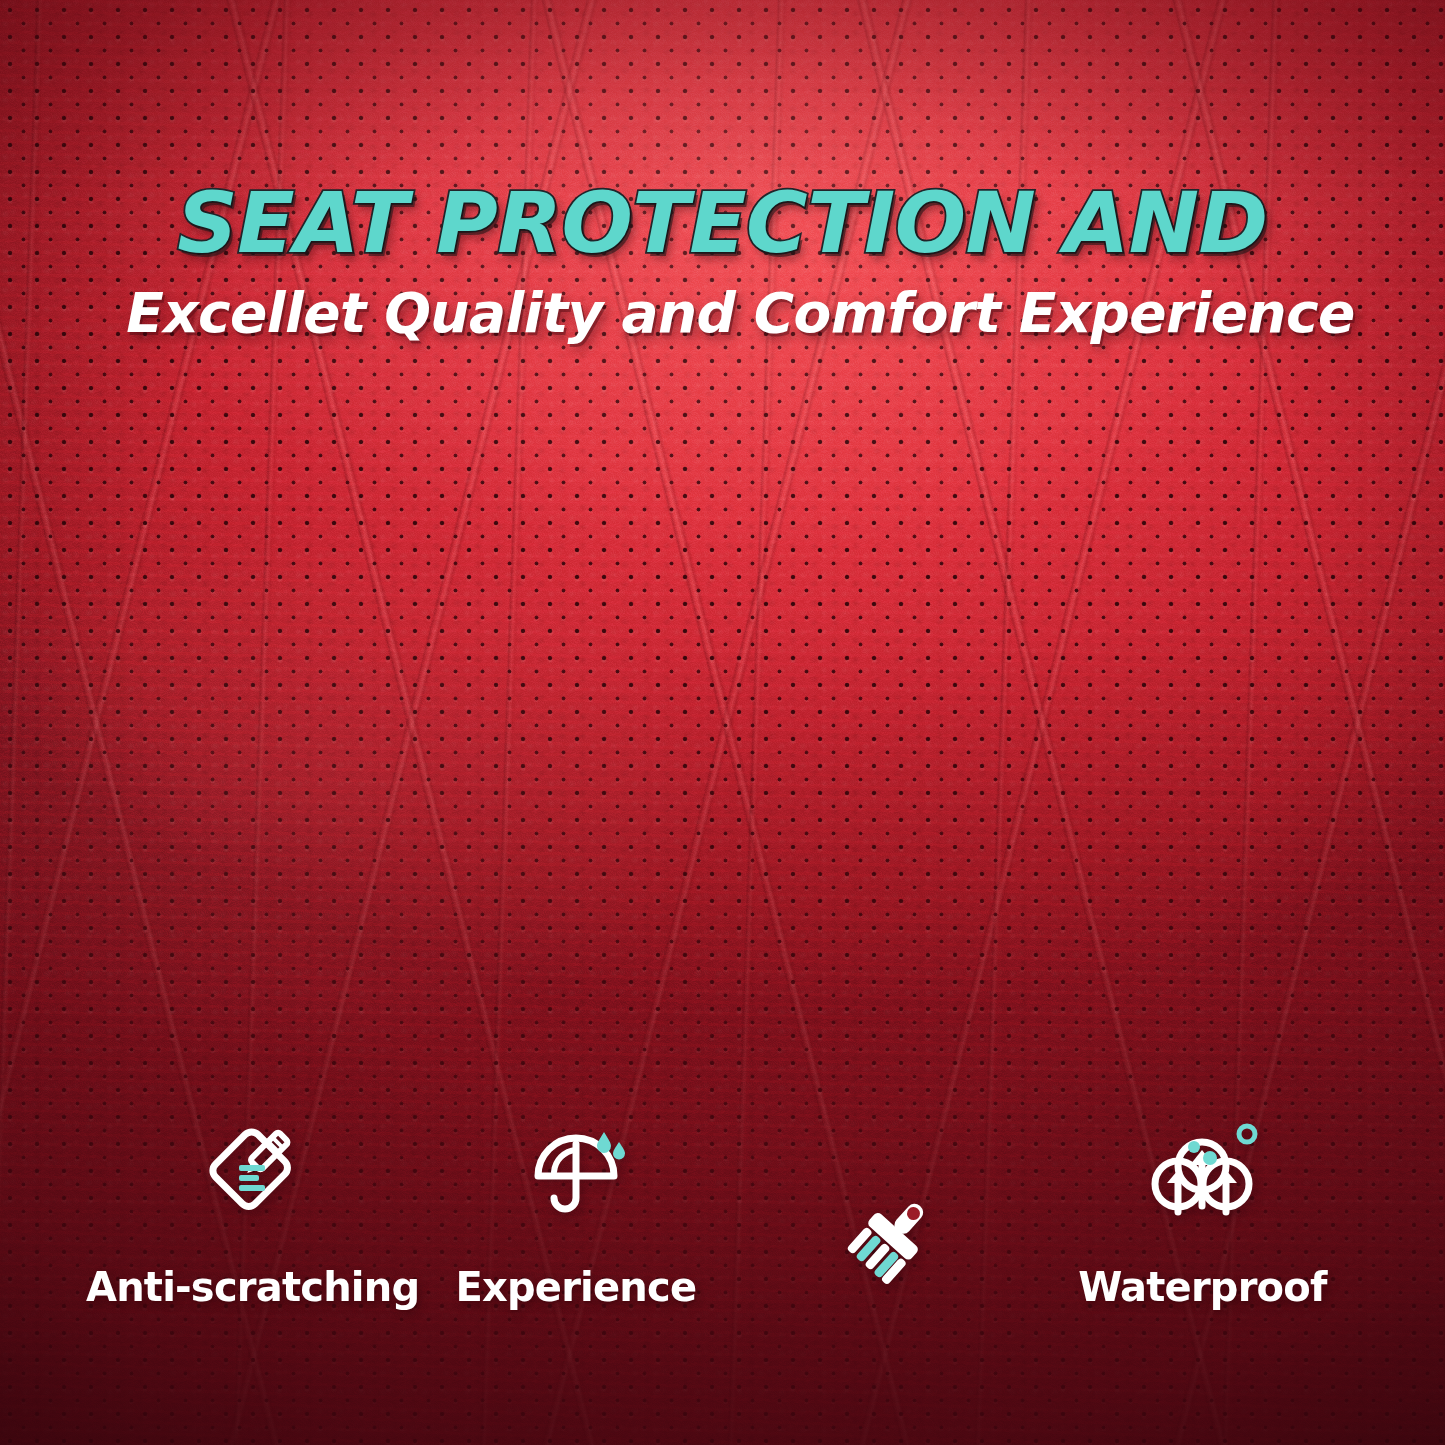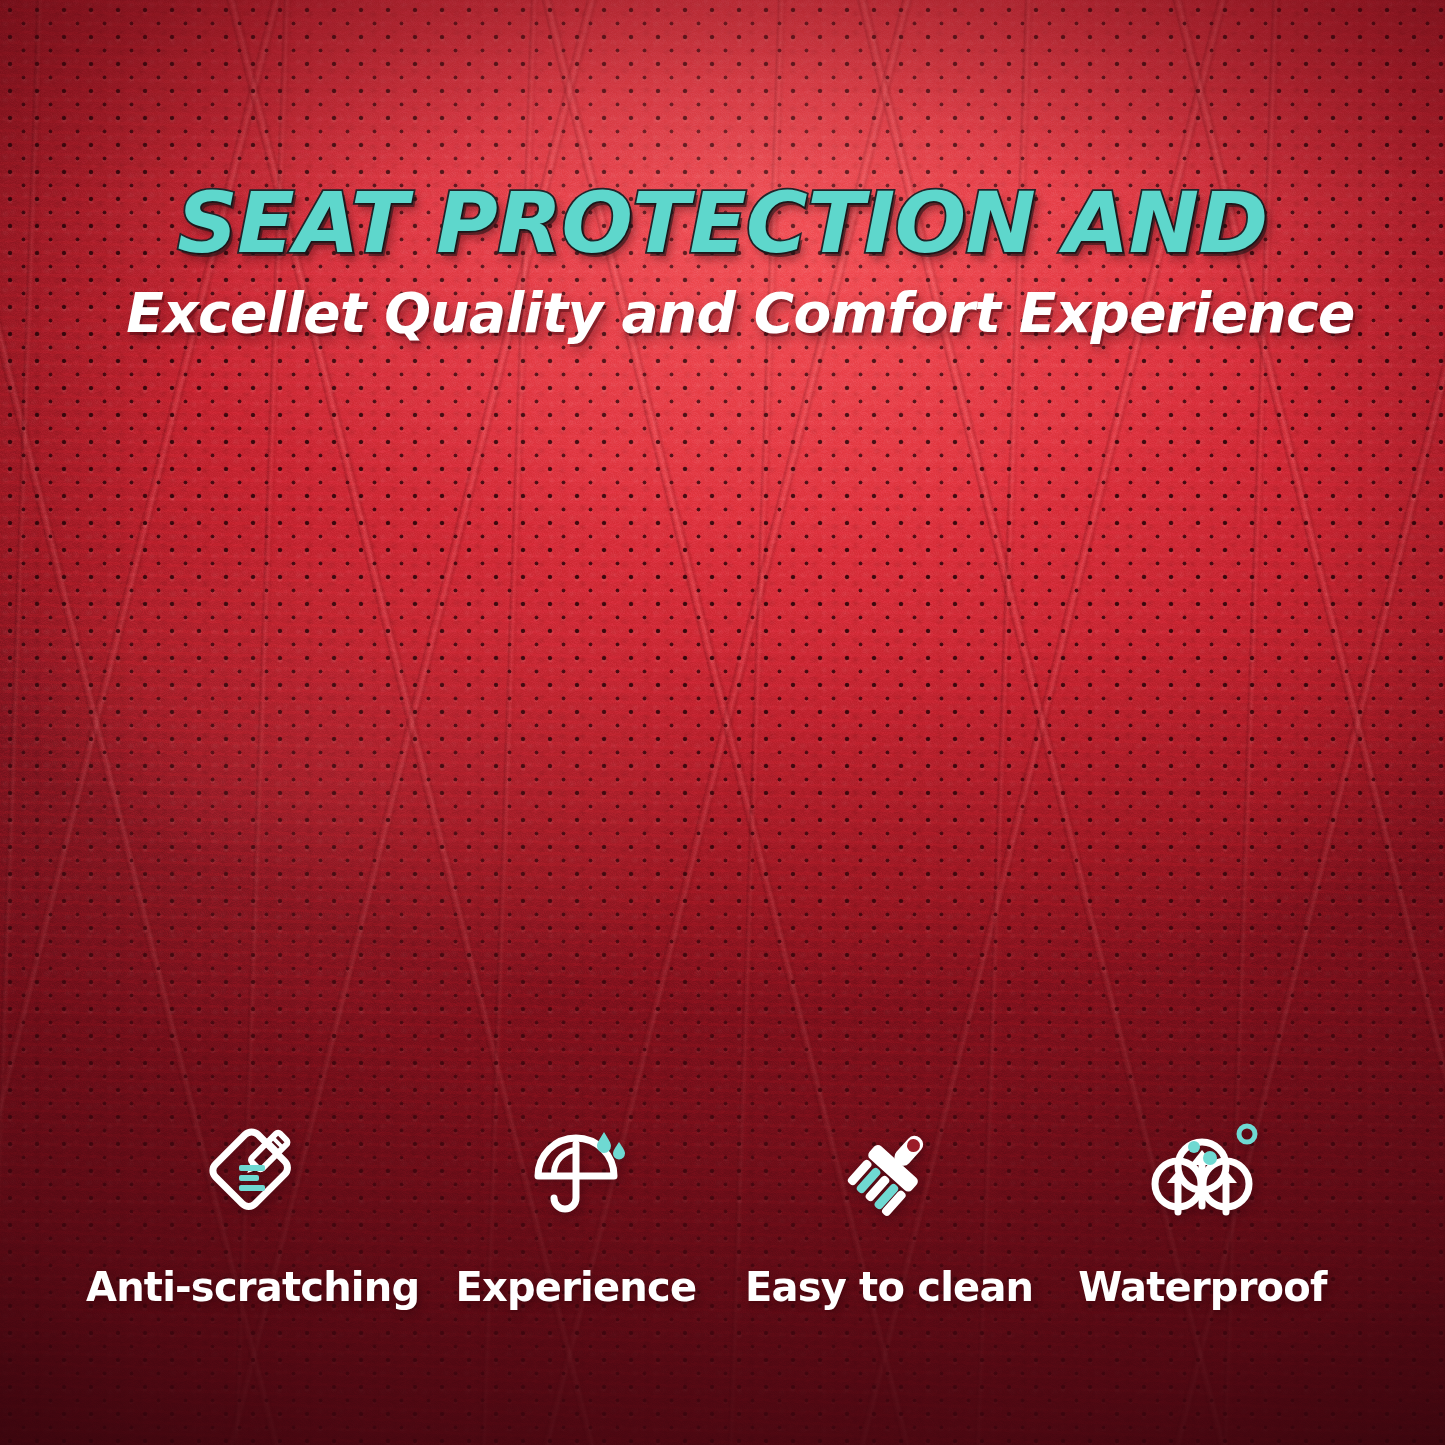--- a/index.html
+++ b/index.html
@@ -317,21 +317,20 @@
               <rect x="24" y="38" width="57" height="17" rx="5" fill="#ffffff"></rect>
 
               <rect x="26" y="57" width="9" height="30" rx="4" fill="#ffffff"></rect>
               <rect x="38" y="57" width="9" height="30" rx="4" fill="#6fd9d2"></rect>
               <rect x="50" y="57" width="9" height="30" rx="4" fill="#ffffff"></rect>
               <rect x="62" y="57" width="9" height="30" rx="4" fill="#6fd9d2"></rect>
               <rect x="72" y="57" width="9" height="30" rx="4" fill="#ffffff"></rect>
             </g>
           </svg>
         </div>
-        <div class="feature-label">Easy to clean</div>
       </div>
 
       <div class="feature">
         <div class="feature-icon">
           <svg width="112" height="104" viewBox="0 0 112 104" fill="none">
 
             <circle cx="32" cy="64" r="23" stroke="#ffffff" stroke-width="7" fill="none"></circle>
             <circle cx="80" cy="64" r="23" stroke="#ffffff" stroke-width="7" fill="none"></circle>
             <circle cx="56" cy="46" r="24" stroke="#ffffff" stroke-width="7" fill="none"></circle>
 

